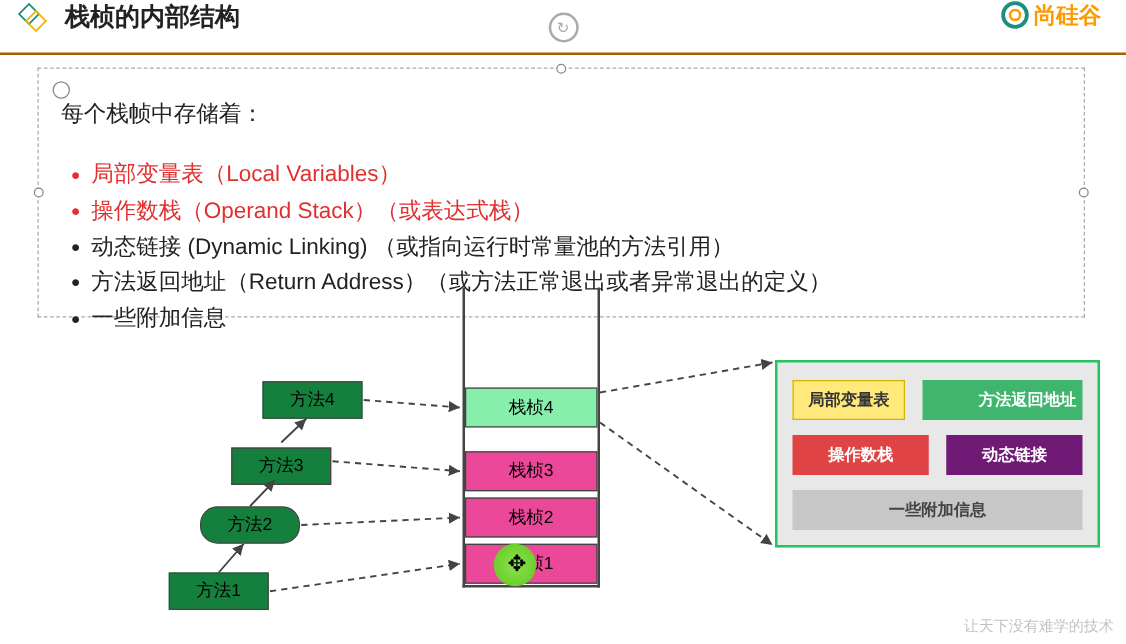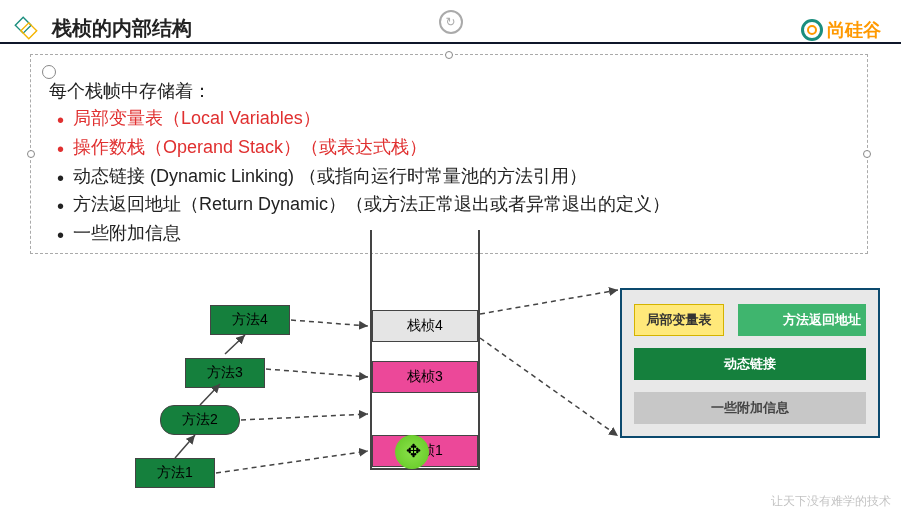--- a/index.html
+++ b/index.html
@@ -1,49 +1,49 @@
 <!DOCTYPE html>
 <html><head>
 <meta charset="utf-8">
 <style>
   * { box-sizing: border-box; margin: 0; padding: 0; }
   body { width: 901px; height: 515px; background: #fff; font-family: "Microsoft YaHei", Arial, sans-serif; position: relative; overflow: hidden; }
-  .header { height: 44px; border-bottom: 2px solid #0f172a; display: flex; align-items: flex-end; padding: 0 12px; position: relative; }
+  .header { height: 44px; border-bottom: 2px solid #a16207; display: flex; align-items: flex-start; padding: 0 12px; position: relative; }
   .header-icon { width: 28px; height: 28px; margin-right: 12px; }
   .title { font-size: 20px; font-weight: 700; color: #222; }
   .brand { position: absolute; right: 20px; font-size: 18px; font-weight: 700; color: #ff9900; display: flex; align-items: center; gap: 4px; }
   .brand-circle { width: 22px; height: 22px; border: 3px solid #1b8e7e; border-radius: 50%; position: relative; }
   .brand-circle::after { content: ""; position: absolute; inset: 3px; border: 2px solid #ff9900; border-radius: 50%; }
   .header-play { position: absolute; left: 50%; top: 10px; transform: translateX(-50%); width: 24px; height: 24px; border: 2px solid #aaa; border-radius: 50%; display: flex; align-items: center; justify-content: center; color: #aaa; font-size: 12px; }
   .content-box { position: absolute; top: 54px; left: 30px; width: 838px; height: 200px; border: 1px dashed #aaa; padding: 10px 18px; }
-  .intro { font-size: 18px; color: #222; margin-bottom: 1px; }
+  .intro { font-size: 18px; color: #222; margin-bottom: 22px; }
   ul { list-style: none; }
   li { font-size: 18px; line-height: 1.6; padding-left: 24px; position: relative; }
   li::before { content: "•"; position: absolute; left: 8px; font-size: 20px; }
   li.red, li.red::before { color: #e03030; }
   li.blk, li.blk::before { color: #222; }
   .content-handle { position: absolute; width: 8px; height: 8px; background: #fff; border: 1px solid #888; border-radius: 50%; }
   .h-mid-left { left: -4px; top: 50%; transform: translateY(-50%); }
   .h-mid-right { right: -4px; top: 50%; transform: translateY(-50%); }
   .h-top-mid { left: 50%; top: -4px; transform: translateX(-50%); }
   .h-rotate { left: 50%; top: -24px; transform: translateX(-50%); width:14px;height:14px;border-radius:50%;background:#fff;border:1px solid #888;}
 
   .diagram { position: absolute; top: 230px; left: 0; width: 901px; height: 280px; }
   .meth { position: absolute; width: 80px; height: 30px; border: 1.5px solid #444; background: #15803d; display: flex; align-items: center; justify-content: center; font-size: 14px; }
   .stack-box { position: absolute; left: 370px; top: 0; width: 110px; height: 240px; border: 2px solid #444; border-top: none; }
   .frame { position: absolute; left: 372px; width: 106px; height: 32px; border: 1.5px solid #444; display: flex; align-items: center; justify-content: center; font-size: 14px; }
-  .frame.red { background: #e5e5e5; }
+  .frame.red { background: #86efac; }
   .frame.cyan { background: #ec4899; }
-  .detail-box { position: absolute; left: 620px; top: 58px; width: 260px; height: 150px; border: 2px solid #0c4a6e; background: #e8e8e8; padding: 14px 12px; }
+  .detail-box { position: absolute; left: 620px; top: 58px; width: 260px; height: 150px; border: 2px solid #22c55e; background: #e8e8e8; padding: 14px 12px; }
   .detail-row { display: flex; gap: 14px; margin-bottom: 12px; }
   .detail-cell { flex: 1; height: 32px; display: flex; align-items: center; justify-content: center; font-size: 13px; font-weight: 600; }
   .dc-yellow { background: #ffe97a; border: 1px solid #d4b300; color: #333;}
   .dc-green { background: #3fb56e; color: #fff; padding-left: 40px; }
   .dc-red { background: #e04343; color: #fff; }
-  .dc-blue { background: #15803d; color: #fff; }
+  .dc-blue { background: #701a75; color: #fff; }
   .dc-gray { background: #c7c7c7; color: #444; width: 100%; }
   svg.lines { position: absolute; inset: 0; width: 100%; height: 100%; pointer-events: none; }
   .cursor-spot { position: absolute; left: 395px; top: 205px; width: 34px; height: 34px; background: radial-gradient(circle, #8be24b 0%, #6dce2e 70%, rgba(109,206,46,0) 100%); border-radius: 50%; }
   .cursor-arrow { position: absolute; left: 406px; top: 210px; font-size: 18px; color: #000; }
   .watermark { position: absolute; right: 10px; bottom: 5px; font-size: 12px; color: rgba(0,0,0,0.25); text-align: center; line-height: 1.4; }
 </style>
 </head>
 <body>
 
 <div class="header">
@@ -62,43 +62,45 @@
 <div class="content-box">
   <div class="content-handle h-mid-left"></div>
   <div class="content-handle h-mid-right"></div>
   <div class="content-handle h-top-mid"></div>
   <div class="h-rotate"></div>
   <div class="intro">每个栈帧中存储着：</div>
   <ul>
     <li class="red">局部变量表（Local Variables）</li>
     <li class="red">操作数栈（Operand Stack）（或表达式栈）</li>
     <li class="blk">动态链接 (Dynamic Linking) （或指向运行时常量池的方法引用）</li>
-    <li class="blk">方法返回地址（Return Dynamic）（或方法正常退出或者异常退出的定义）</li>
+    <li class="blk">方法返回地址（Return Address）（或方法正常退出或者异常退出的定义）</li>
     <li class="blk">一些附加信息</li>
   </ul>
 </div>
 
 <div class="diagram">
 
   <div class="meth" style="left:135px; top:228px;">方法1</div>
   <div class="meth" style="left:160px; top:175px;border-radius:14px;">方法2</div>
   <div class="meth" style="left:185px; top:128px;">方法3</div>
   <div class="meth" style="left:210px; top:75px;">方法4</div>
 
   <div class="stack-box"></div>
   <div class="frame cyan" style="top:205px;">栈桢1</div>
+  <div class="frame cyan" style="top:168px;">栈桢2</div>
   <div class="frame cyan" style="top:131px;">栈桢3</div>
   <div class="frame red" style="top:80px;">栈桢4</div>
 
   <div class="detail-box">
     <div class="detail-row">
       <div class="detail-cell dc-yellow">局部变量表</div>
       <div class="detail-cell dc-green">方法返回地址</div>
     </div>
     <div class="detail-row">
+      <div class="detail-cell dc-red">操作数栈</div>
       <div class="detail-cell dc-blue">动态链接</div>
     </div>
     <div class="detail-row">
       <div class="detail-cell dc-gray">一些附加信息</div>
     </div>
   </div>
 
   <svg class="lines">
     <defs>
       <marker id="arr" markerWidth="8" markerHeight="8" refX="6" refY="3" orient="auto">

